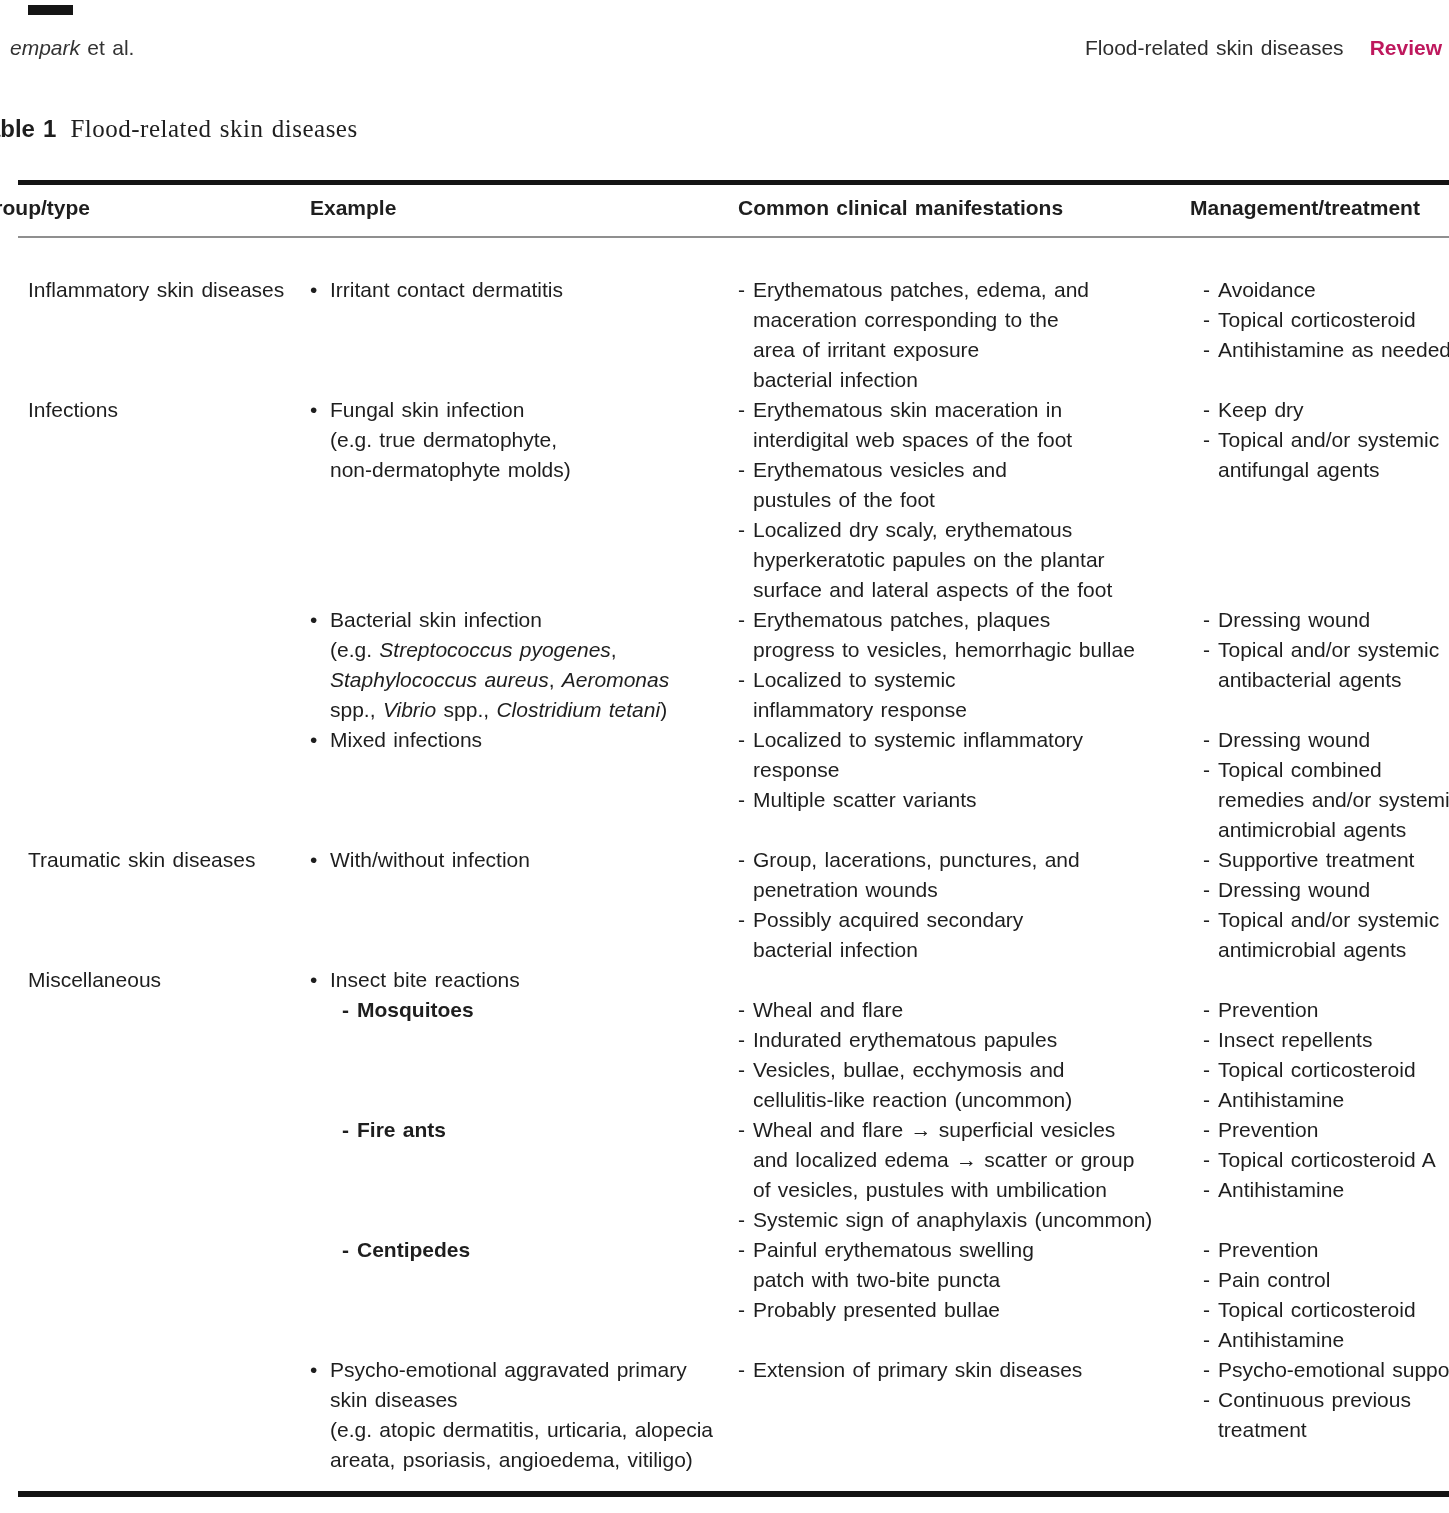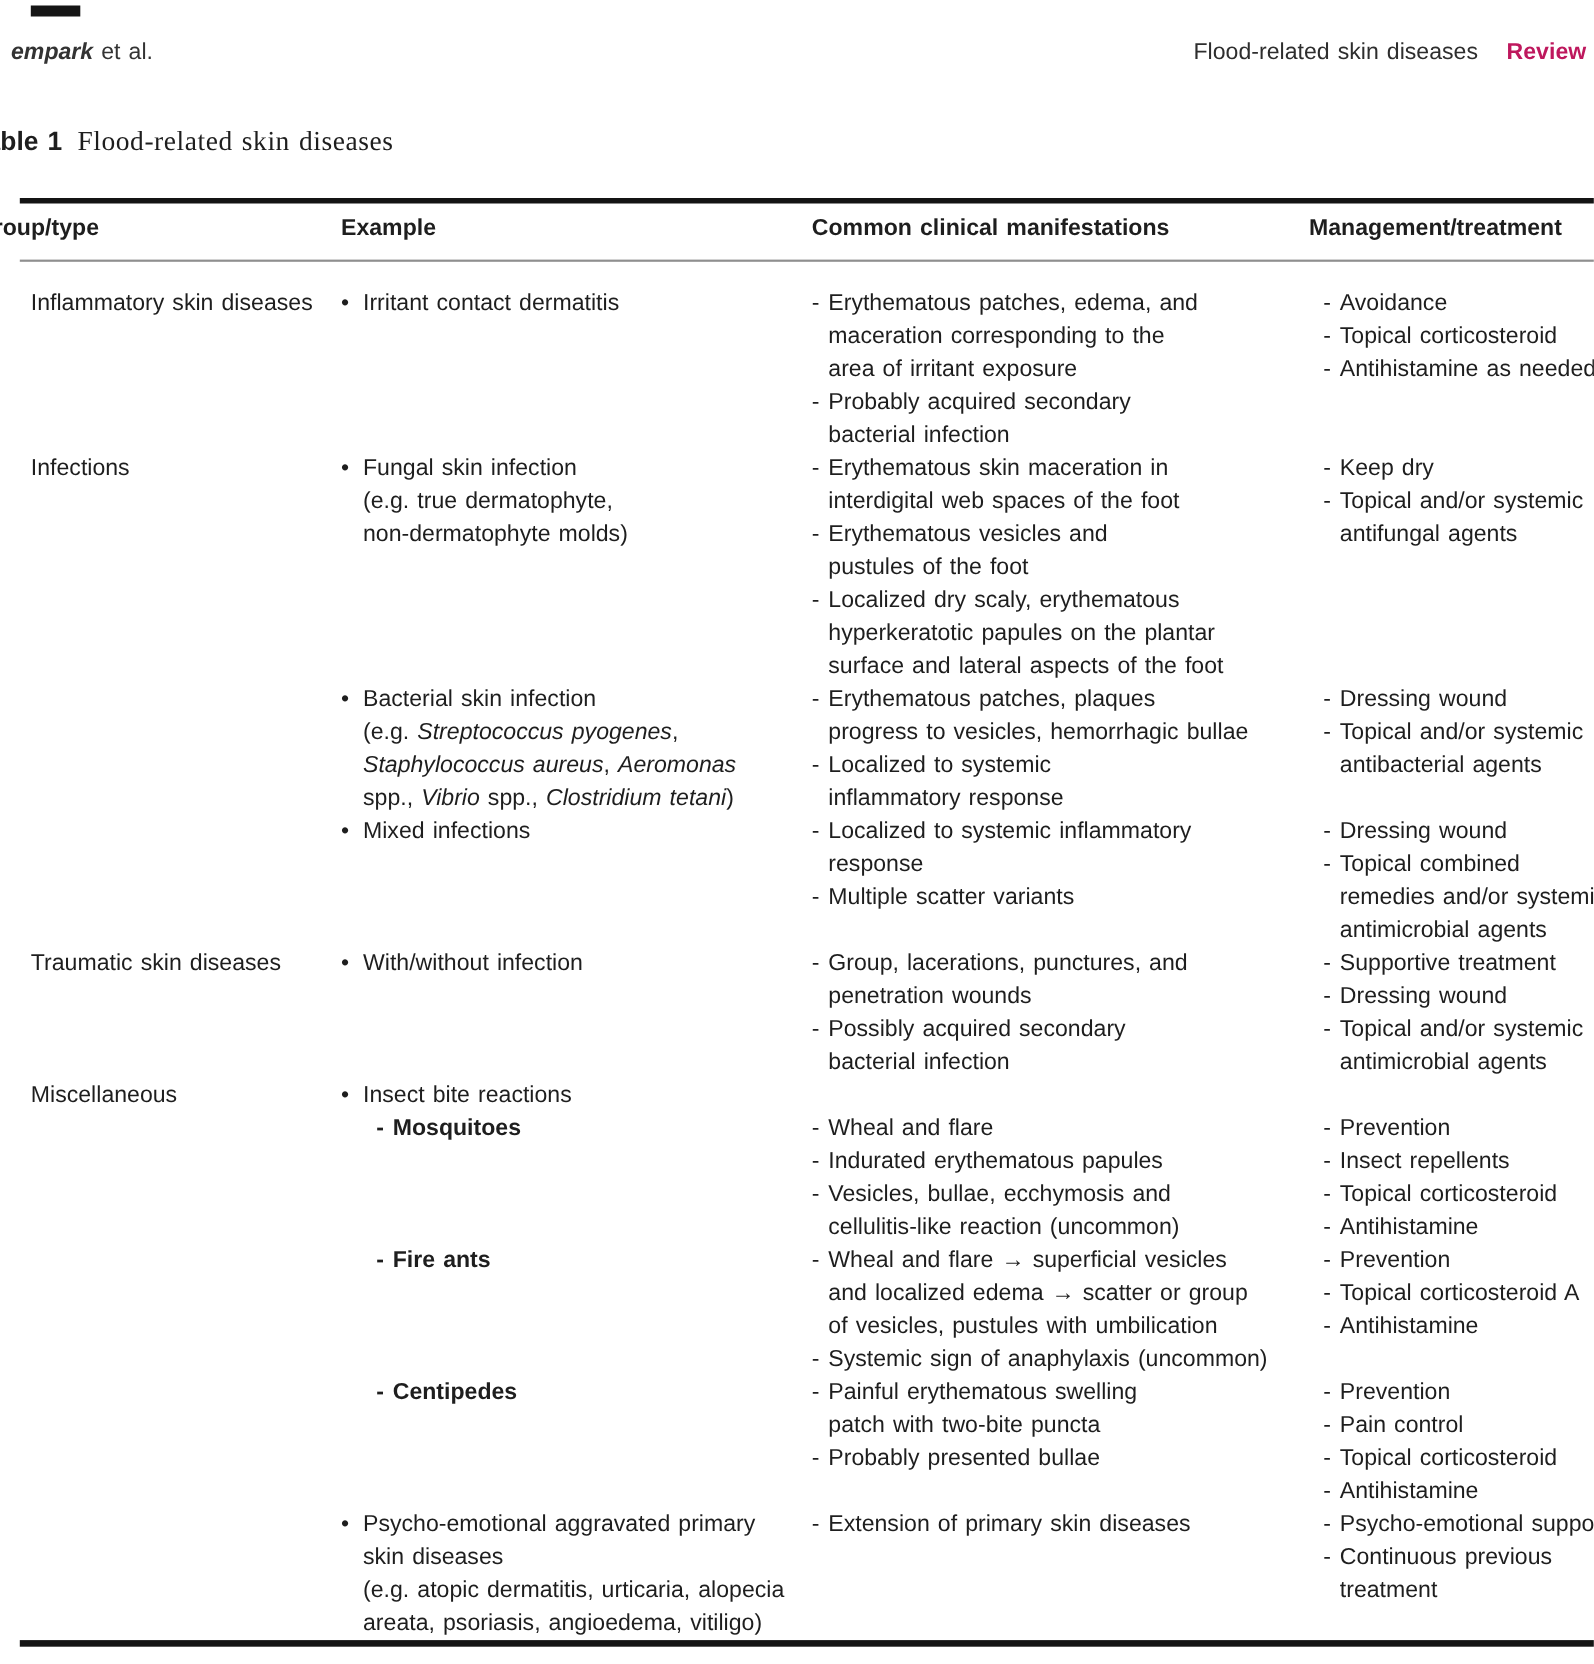--- a/index.html
+++ b/index.html
@@ -4,35 +4,35 @@
 <style>
   html,body{margin:0;padding:0;}
   body{
     width:1449px;height:1513px;position:relative;overflow:hidden;
     background:#ffffff;color:#1e1e1e;
     font-family:"Liberation Sans",sans-serif;
     font-size:21px;line-height:30px;word-spacing:1.5px;
   }
   
   .page-header-left{position:absolute;top:33px;left:10px;white-space:nowrap;color:#333;}
-  .page-header-left em{font-style:italic;font-weight:bold;}
+  .page-header-left em{font-style:italic;}
   .page-header-right{position:absolute;top:33px;right:7px;white-space:nowrap;display:flex;gap:26px;color:#2e2e2e;}
   .review{font-weight:bold;color:#be185d;}
   .corner-mark{position:absolute;left:28px;top:5px;width:45px;height:10px;background:#151515;}
   
   .caption{position:absolute;top:114px;left:0;white-space:nowrap;}
   .caption-label{font-weight:bold;font-size:24px;margin-left:-26px;}
   .caption-title{font-family:"Liberation Serif",serif;font-size:25px;margin-left:14px;letter-spacing:0.5px;}
   
   .rule-top{position:absolute;left:18px;right:0;top:180px;height:5px;background:#141414;}
   .rule-gray{position:absolute;left:18px;right:0;top:236px;height:2px;background:#8f8f8f;}
   .rule-bottom{position:absolute;left:18px;right:0;top:1491px;height:6px;background:#141414;}
   
   .thead{position:absolute;top:193px;left:0;width:1449px;display:flex;font-weight:bold;}
-  .tbody{position:absolute;top:238px;left:0;width:1449px;padding-top:23px;}
+  .tbody{position:absolute;top:238px;left:0;width:1449px;padding-top:37px;}
   .band{display:flex;align-items:flex-start;}
   .cell{box-sizing:border-box;flex:none;}
   .c1{width:310px;padding-left:28px;}
   .c2{width:428px;}
   .c3{width:437px;}
   .c4{width:274px;margin-left:15px;}
   .clip-left{display:inline-block;margin-left:-50px;}
   .line{white-space:nowrap;}
   .m{display:inline-block;}
   .m.b{width:20px;}
@@ -79,21 +79,20 @@
           <div class="line"><span class="m b">•</span><span>Irritant contact dermatitis</span></div>
         </div>
       </div>
       <div class="cell c3">
         <div class="item">
           <div class="line"><span class="m d">-</span><span>Erythematous patches, edema, and</span></div>
           <div class="line hang-d"><span>maceration corresponding to the</span></div>
           <div class="line hang-d"><span>area of irritant exposure</span></div>
         </div>
         <div class="item">
-          <div class="line"><span class="m d">-</span><span>Probably acquired secondary</span></div>
           <div class="line hang-d"><span>bacterial infection</span></div>
         </div>
       </div>
       <div class="cell c4">
         <div class="item">
           <div class="line"><span class="m d">-</span><span>Avoidance</span></div>
         </div>
         <div class="item">
           <div class="line"><span class="m d">-</span><span>Topical corticosteroid</span></div>
         </div>

